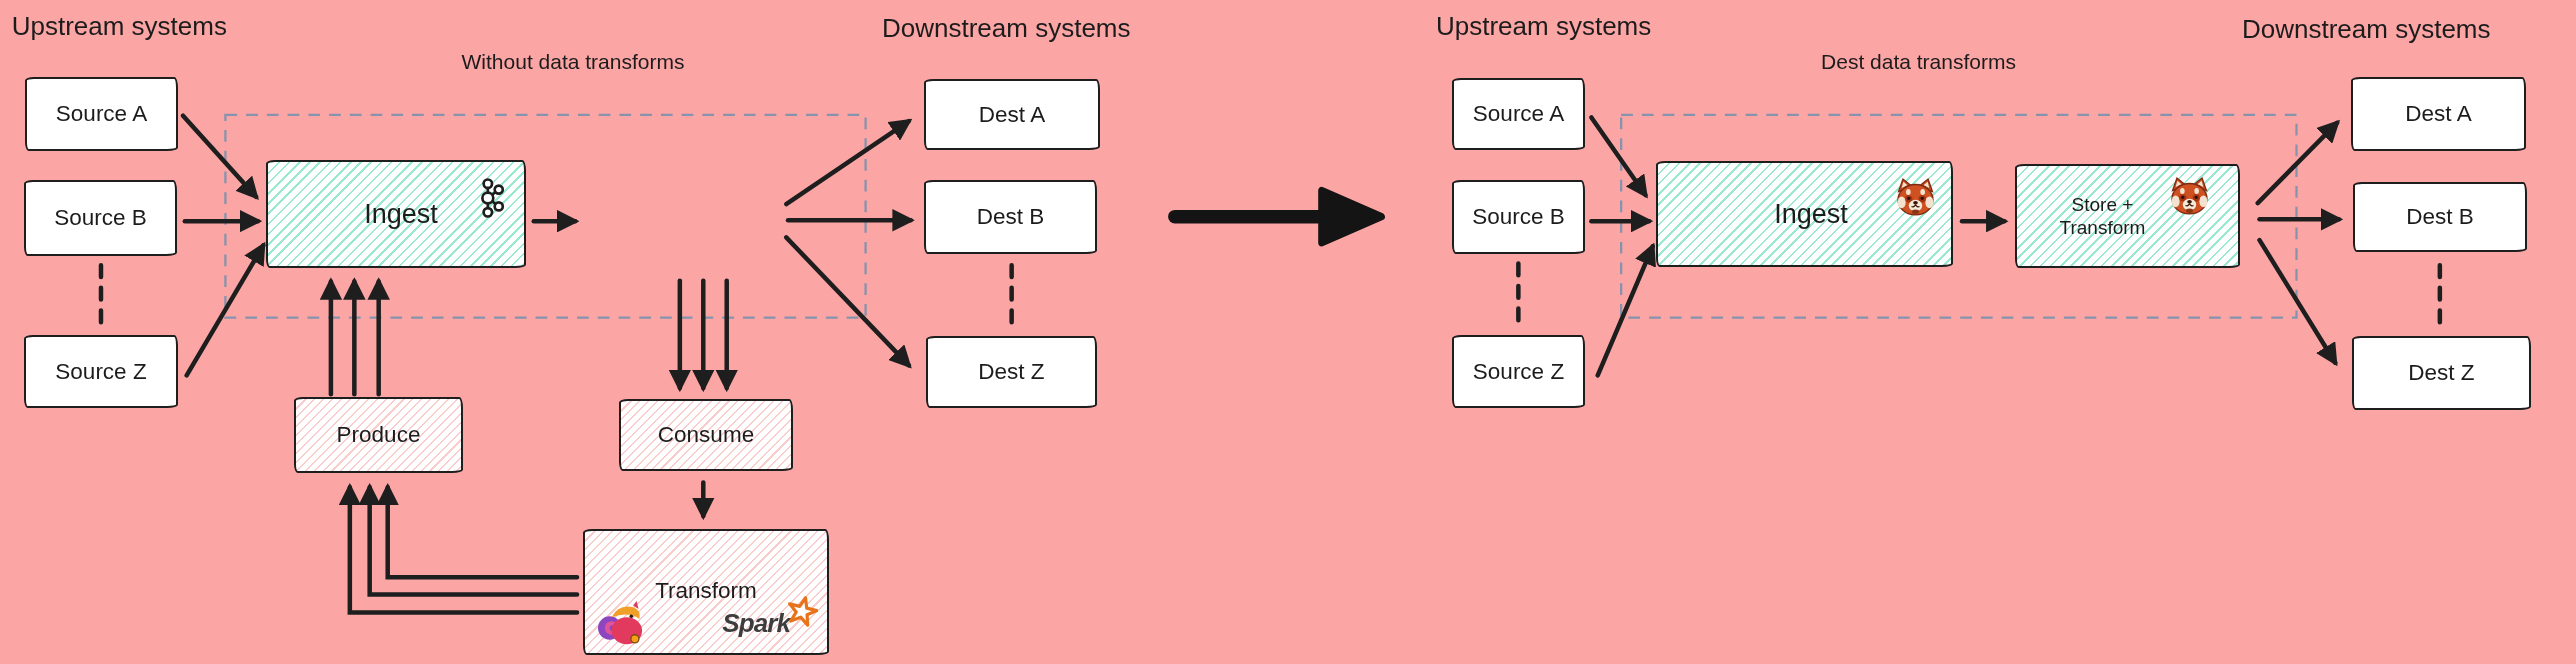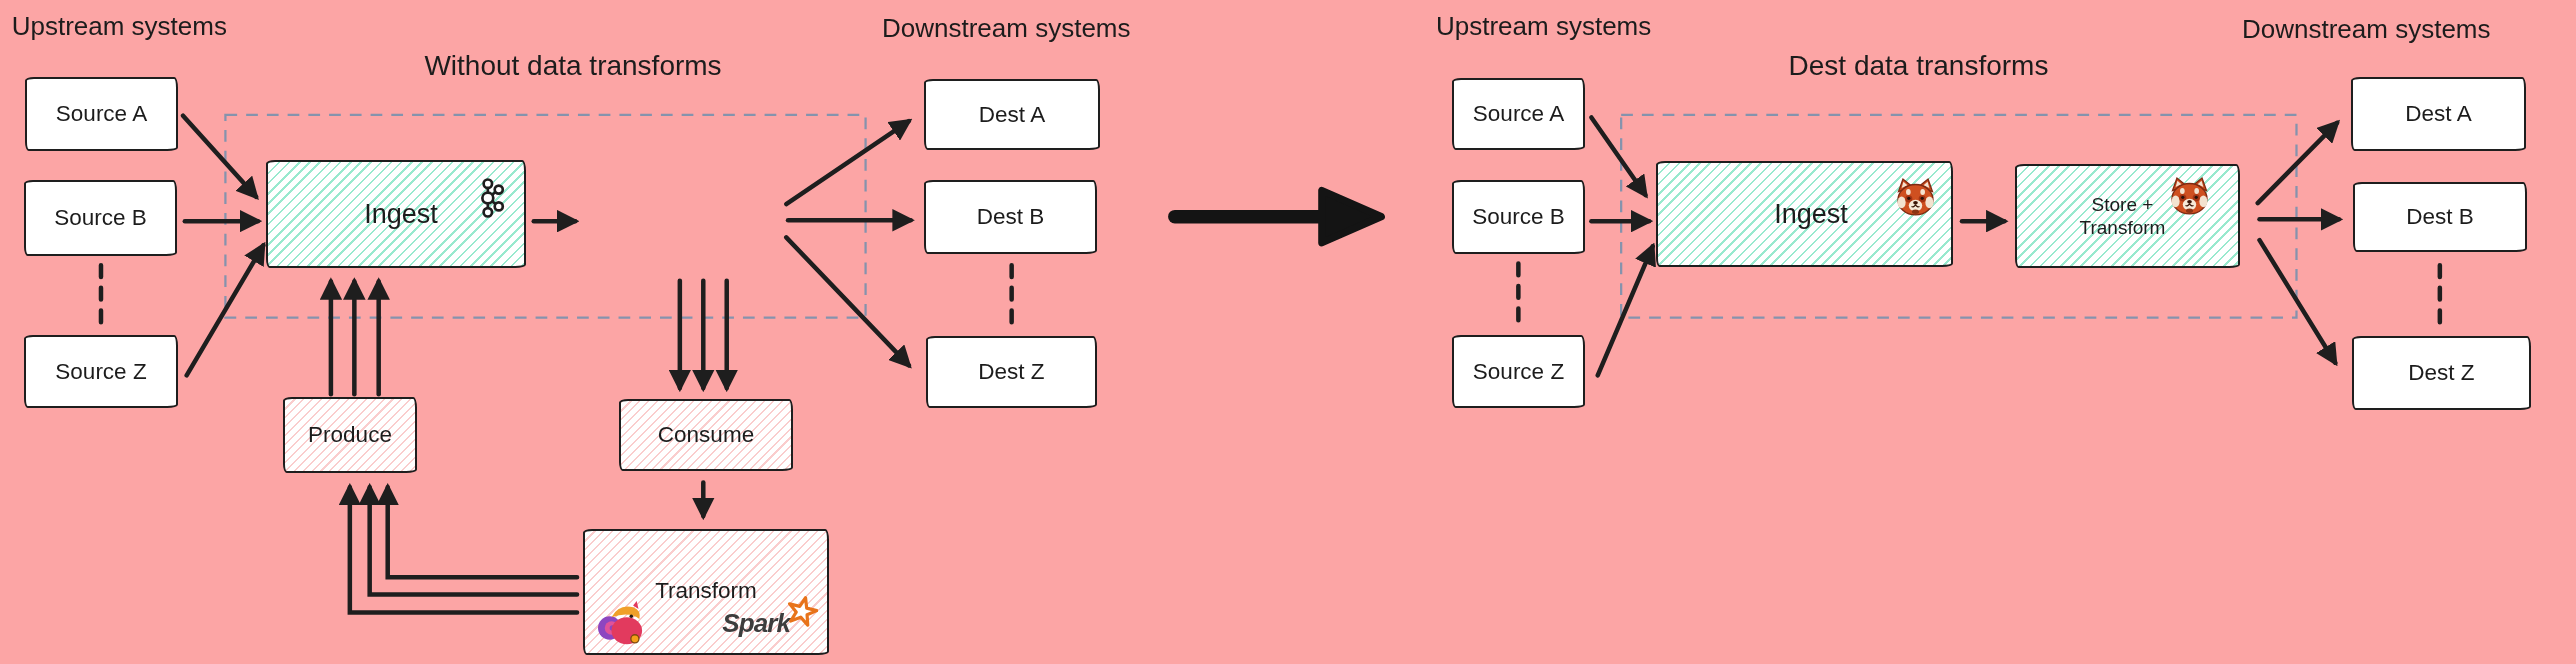--- a/index.html
+++ b/index.html
@@ -1,29 +1,29 @@
 <!DOCTYPE html>
 <html style="font-size:14.4px"><head>
 <meta charset="utf-8">
 <style>
   html,body{margin:0;padding:0;background:#ffffff;}
   .canvas{position:relative;width:2576px;height:665px;background:#fca5a5;overflow:hidden;
           font-family:"Liberation Sans",sans-serif;color:#1c1c1c;}
   .wires{position:absolute;left:0;top:0;}
   .heading{position:absolute;font-size:26px;white-space:nowrap;}
-  .title{position:absolute;font-size:28px;text-align:center;white-space:nowrap;}
+  .title{position:absolute;font-size:21px;text-align:center;white-space:nowrap;}
   .node{position:absolute;display:flex;align-items:center;justify-content:center;
         border:2.7px solid #1e1e1e;background:#fff;font-size:22.5px;
         border-radius:9px 3.6px 10.8px 3.6px / 3.6px 10.8px 3.6px 9px;box-sizing:border-box;}
   .teal{background-image:repeating-linear-gradient(135deg, rgba(118,226,190,0.75) 0 1.8px, rgba(255,255,255,0) 1.8px 7.2px);padding-left:44px;}
   .pink{background-image:repeating-linear-gradient(135deg, rgba(246,164,164,0.55) 0 1.5px, rgba(255,255,255,0) 1.5px 6.3px);}
   .biglabel{font-size:27px;}
   .icon{position:absolute;}
   .stlabel{position:absolute;left:0;top:50%;transform:translateY(-50%);width:171px;
-           text-align:center;font-size:19px;line-height:23.4px;margin-left:20px;}
+           text-align:center;font-size:19px;line-height:23.4px;}
   .tlabel{position:absolute;left:0;right:0;top:47px;text-align:center;font-size:22.5px;}
   .sparktext{position:absolute;right:37px;bottom:14.4px;font-size:26px;font-weight:800;
              font-style:italic;color:#3d3d3d;letter-spacing:-0.9px;}
 </style>
 </head>
 <body>
 
 <div class="canvas">
 
   <svg class="wires" width="2576" height="665" viewBox="0 0 2857 737">
@@ -109,21 +109,21 @@
         <circle cx="15" cy="8" r="5"></circle>
           <circle cx="15" cy="42" r="5"></circle>
         <circle cx="15" cy="25" r="6.5"></circle>
           <circle cx="28" cy="15" r="4.8"></circle>
           <circle cx="28" cy="35" r="4.8"></circle>
       </g>
     </svg>
   </div>
 
 
-  <div class="node pink" style="left:283px;top:397px;width:134px;height:76px">
+  <div class="node pink" style="left:294px;top:397px;width:169px;height:76px">
     <span>Produce</span>
   </div>
   <div class="node pink" style="left:619px;top:399px;width:174px;height:72px">
     <span>Consume</span>
   </div>
 
   <div class="node pink" style="left:583px;top:529px;width:246px;height:126px">
     <span class="tlabel">Transform</span>
     <svg class="icon" style="left:11.7px;top:70px" width="47" height="45" viewBox="0 0 52 50">
       <circle cx="14" cy="30" r="13" fill="#8d46c0"></circle>

